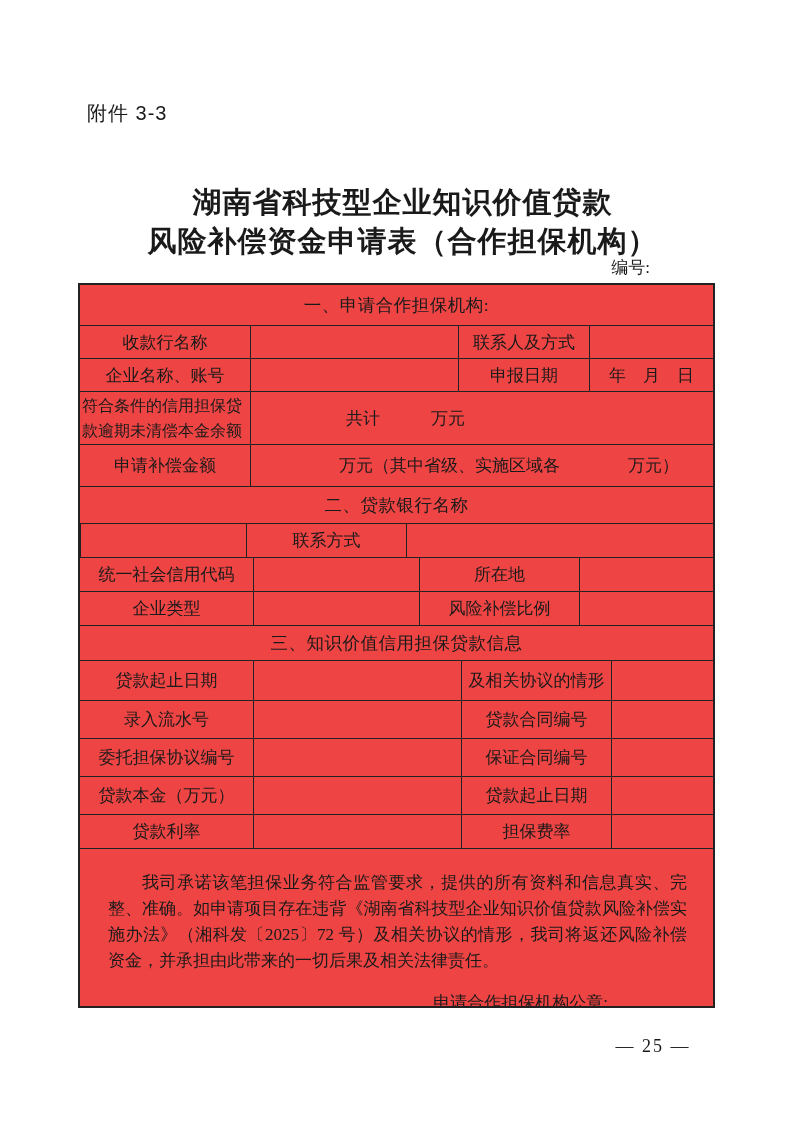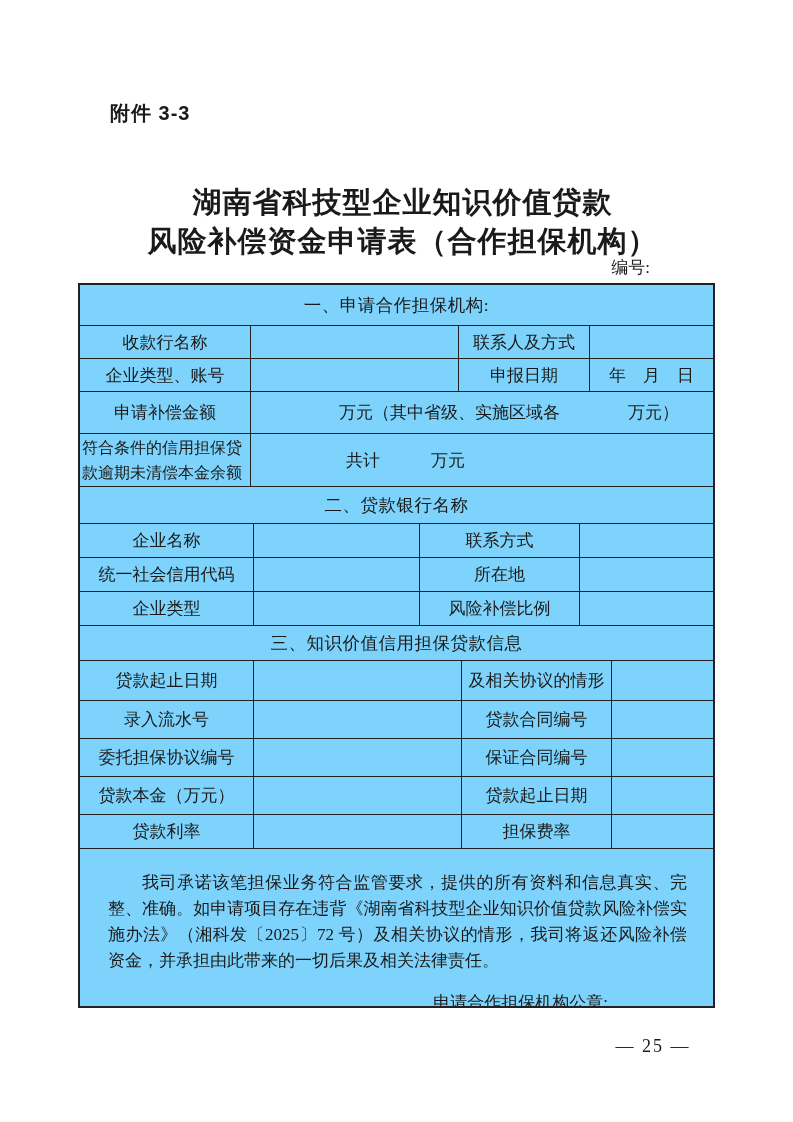--- a/index.html
+++ b/index.html
@@ -2,36 +2,36 @@
 <html lang="zh"><head>
 <meta charset="utf-8">
 <style>
   html,body { margin:0; padding:0; background:#e8e8e8; }
   .page {
     position:relative; width:793px; height:1122px; margin:0 auto;
     background:#ffffff; color:#1a1a1a; overflow:hidden;
     font-family:"Liberation Serif","DejaVu Serif",serif;
   }
   .attachment {
-    position:absolute; left:110px; top:100px;
+    position:absolute; left:87px; top:100px;
     font-family:"Liberation Sans","DejaVu Sans",sans-serif;
-    font-weight:bold; font-size:20px; letter-spacing:1px;
+    font-weight:normal; font-size:20px; letter-spacing:1px;
   }
   .title {
     position:absolute; left:6px; top:183px; width:100%;
     text-align:center; font-weight:bold; font-size:29px; line-height:39px;
     letter-spacing:1px;
   }
   .serial {
     position:absolute; left:78px; top:256px; width:637px; box-sizing:border-box;
     text-align:right; padding-right:65px; font-size:17px;
   }
   .form {
     position:absolute; left:78px; top:283px; width:637px; box-sizing:border-box;
-    border:2px solid #222; display:flex; flex-direction:column; background:#7dd3fc;
+    border:2px solid #222; display:flex; flex-direction:column; background:#ef4444;
   }
   .row { display:flex; border-top:1px solid #222; box-sizing:border-box; align-items:stretch; }
   .row.first { border-top:none; }
   .cell {
     border-left:1px solid #222; box-sizing:border-box;
     display:flex; align-items:center; justify-content:center;
     text-align:center; font-size:17px; padding:0 3px; overflow:hidden;
   }
   .cell.nb { border-left:none; }
   .sec-head {
@@ -87,42 +87,41 @@
     </div>
 
     <div class="row" style="height:33px">
       <div class="cell nb s1-c1">收款行名称</div>
       <div class="cell s1-c2"></div>
       <div class="cell s1-c3">联系人及方式</div>
       <div class="cell grow"></div>
     </div>
 
     <div class="row" style="height:33px">
-      <div class="cell nb s1-c1">企业类型、账号</div>
+      <div class="cell nb s1-c1">企业名称、账号</div>
       <div class="cell s1-c2"></div>
       <div class="cell s1-c3">申报日期</div>
       <div class="cell grow">年　月　日</div>
+    </div>
+
+    <div class="row" style="height:53px">
+      <div class="cell nb s1-c1 small-label">符合条件的信用担保贷款逾期未清偿本金余额</div>
+      <div class="cell grow v-left pl-total">共计　　　万元</div>
     </div>
 
     <div class="row" style="height:42px">
       <div class="cell nb s1-c1">申请补偿金额</div>
       <div class="cell grow v-left pl-comp">万元（其中省级、实施区域各　　　　万元）</div>
     </div>
 
-    <div class="row" style="height:53px">
-      <div class="cell nb s1-c1 small-label">符合条件的信用担保贷款逾期未清偿本金余额</div>
-      <div class="cell grow v-left pl-total">共计　　　万元</div>
-    </div>
-
     <div class="row" style="height:37px">
       <div class="cell nb grow sec-head">二、贷款银行名称</div>
     </div>
 
     <div class="row" style="height:34px">
-      <div class="cell nb s2-c1">企业名称</div>
       <div class="cell s2-c2"></div>
       <div class="cell s2-c3">联系方式</div>
       <div class="cell grow"></div>
     </div>
 
     <div class="row" style="height:34px">
       <div class="cell nb s2-c1">统一社会信用代码</div>
       <div class="cell s2-c2"></div>
       <div class="cell s2-c3">所在地</div>
       <div class="cell grow"></div>

